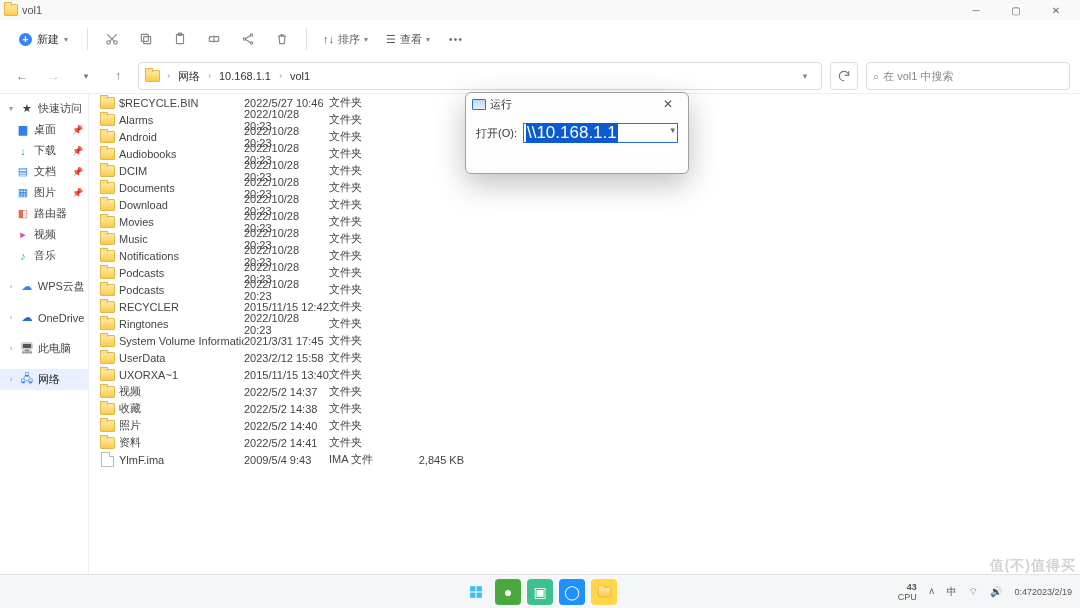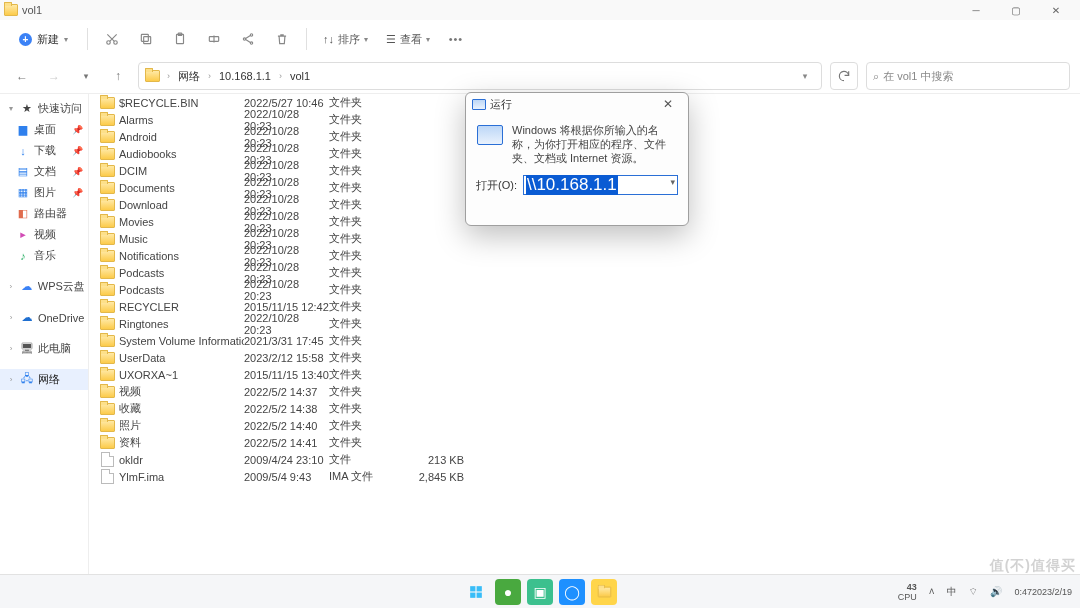--- a/index.html
+++ b/index.html
@@ -437,29 +437,20 @@
             </span>
             <span class="n">资料</span>
             <span class="d">2022/5/2 14:41</span>
             <span class="t">文件夹</span>
             <span class="s"></span>
           </div>
           <div class="row">
             <span class="ic">
               <span class="file-ic"></span>
             </span>
-            <span class="n">okldr</span>
-            <span class="d">2009/4/24 23:10</span>
-            <span class="t">文件</span>
-            <span class="s">213 KB</span>
-          </div>
-          <div class="row">
-            <span class="ic">
-              <span class="file-ic"></span>
-            </span>
             <span class="n">YlmF.ima</span>
             <span class="d">2009/5/4 9:43</span>
             <span class="t">IMA 文件</span>
             <span class="s">2,845 KB</span>
           </div>
         </div>
     </div>
   </div>
 
   <div class="status">
@@ -468,26 +459,20 @@
 
   <div class="run">
     <div class="run-tb">
       <span class="ic">
           <span class="run-ic"></span>
         </span>
       <span>运行</span>
       <span class="x">✕</span>
     </div>
     <div class="run-body">
-      <div class="run-row1">
-        <span class="ic">
-            <span class="big-ic"></span>
-          </span>
-        <span class="txt">Windows 将根据你所输入的名称，为你打开相应的程序、文件夹、文档或 Internet 资源。</span>
-      </div>
       <div class="run-row2">
         <label>打开(O):</label>
         <div class="run-combo">
           <span class="val">\\10.168.1.1</span>
           <span class="dd">▾</span>
         </div>
       </div>
     </div>
   </div>
 

